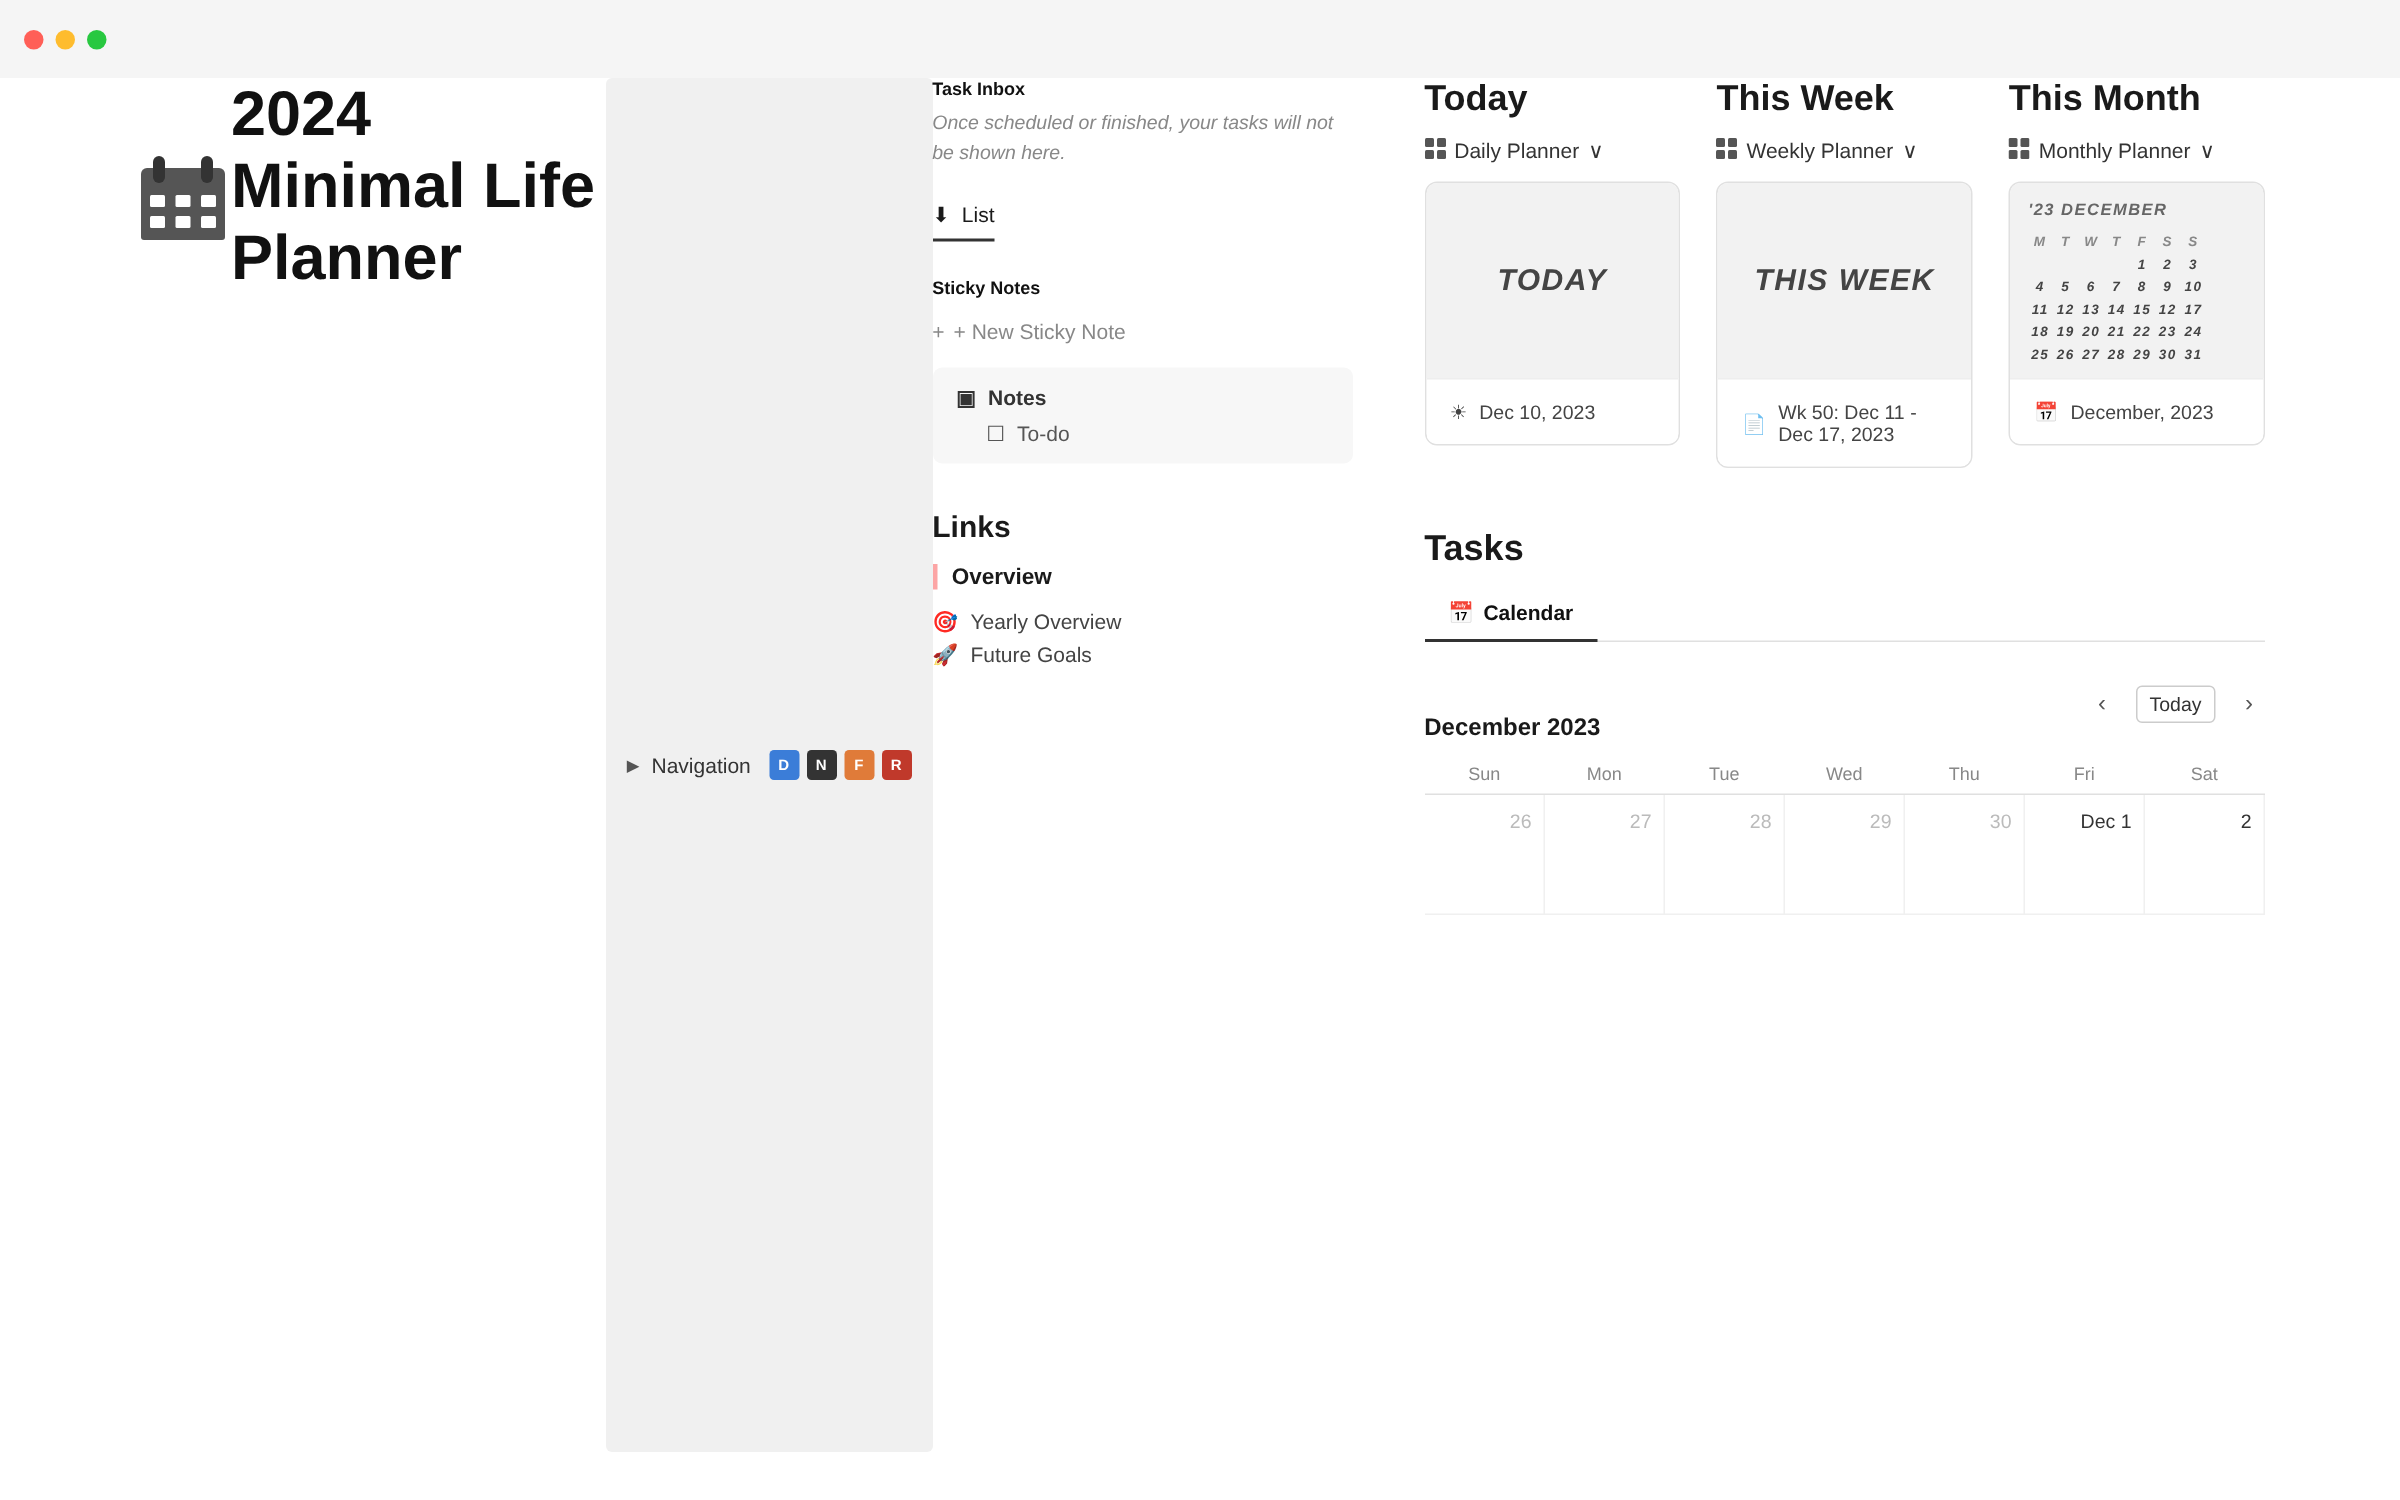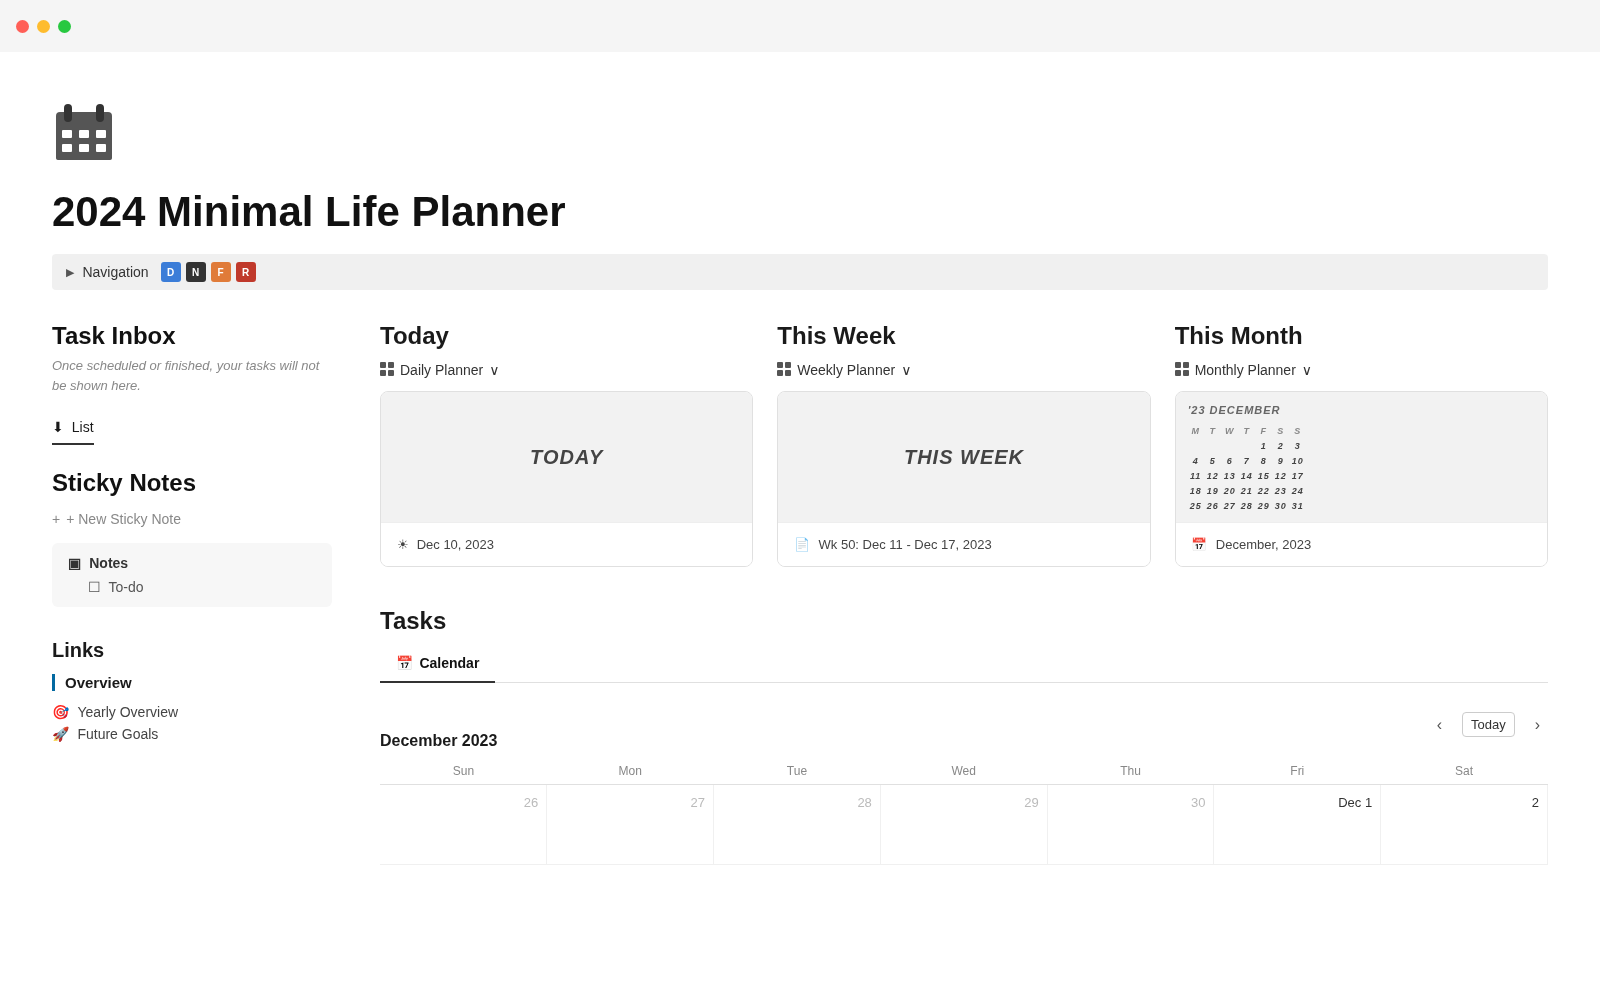--- a/index.html
+++ b/index.html
@@ -25,22 +25,22 @@
       width: 13px; height: 13px; border-radius: 50%;
       display: inline-block;
     }
     .tl-red { background: #ff5f57; }
     .tl-yellow { background: #febc2e; }
     .tl-green { background: #28c840; }
 
     
     .main {
       display: flex;
-      flex-direction: column;
-      padding: 0 52px;
+      flex-direction: row;
+      padding: 0 90px;
       height: calc(1000px - 52px);
       overflow-y: auto;
     }
 
     
     .page-icon {
       margin-top: 48px;
       font-size: 52px;
       margin-bottom: 12px;
     }
@@ -97,21 +97,21 @@
       gap: 48px;
     }
 
     
     .sidebar {
       width: 280px;
       flex-shrink: 0;
     }
 
     .section-title {
-      font-size: 24px;
+      font-size: 12px;
       font-weight: 700;
       color: #111;
       margin-bottom: 6px;
     }
 
     .section-subtitle {
       font-size: 13px;
       color: #888;
       font-style: italic;
       margin-bottom: 16px;
@@ -165,21 +165,21 @@
       font-size: 14px;
       color: #555;
       margin-left: 20px;
     }
 
     .links-section { margin-top: 4px; }
     .links-title { font-size: 20px; font-weight: 700; margin-bottom: 12px; }
     .links-group-title {
       font-size: 15px;
       font-weight: 700;
-      border-left: 3px solid #0369a1;
+      border-left: 3px solid #fca5a5;
       padding-left: 10px;
       margin-bottom: 10px;
     }
     .link-item {
       display: flex;
       align-items: center;
       gap: 8px;
       font-size: 14px;
       color: #444;
       cursor: pointer;

